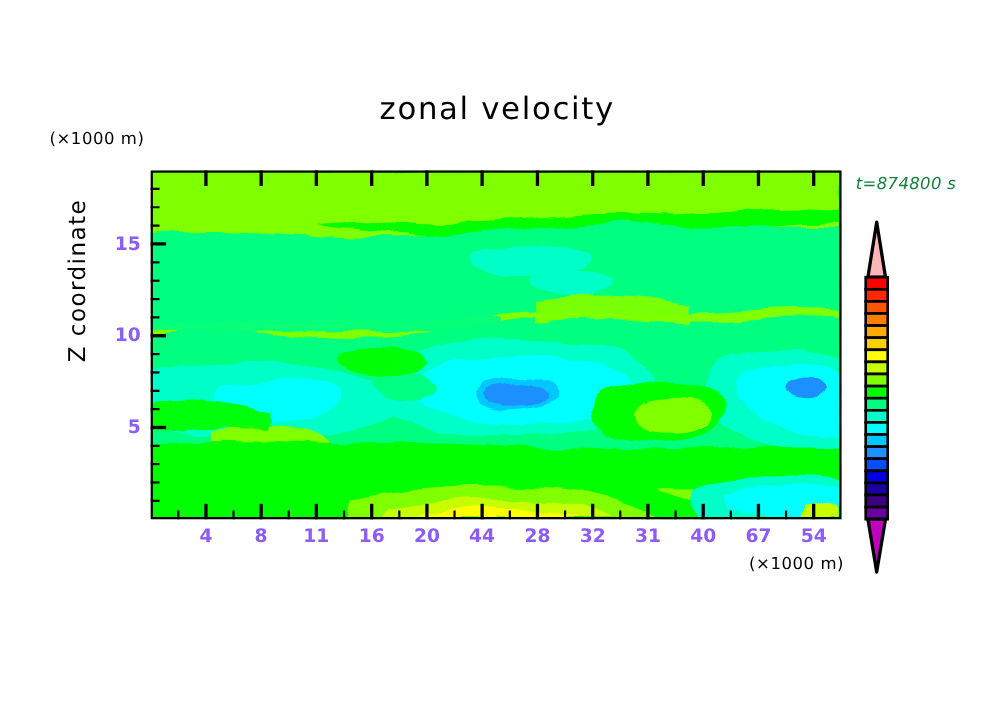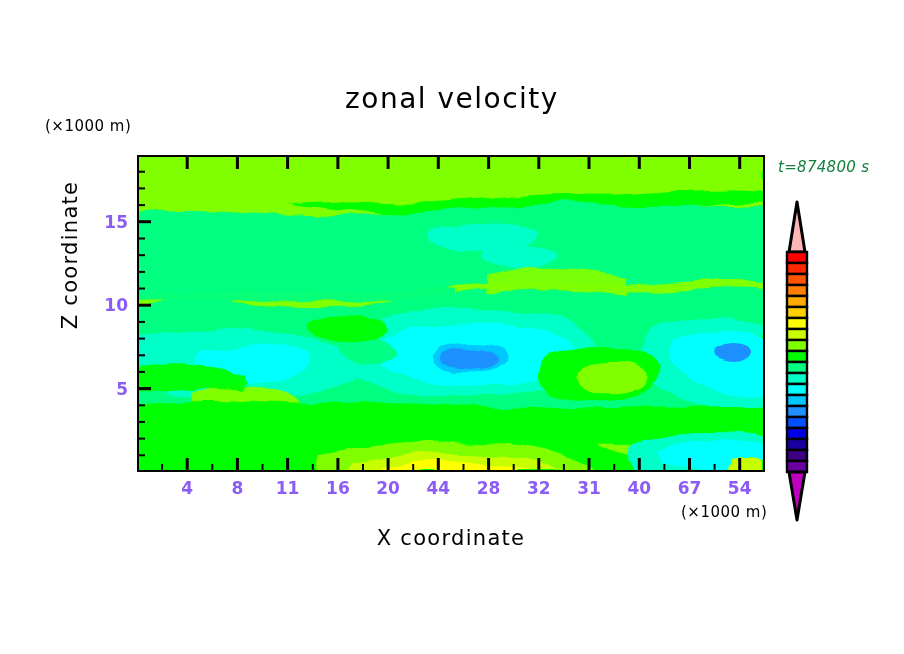--- a/index.html
+++ b/index.html
@@ -223,21 +223,20 @@
         <span class="tlabel ytl">5</span>
       </div>
     <div class="ytlwrap" style="top:305.2px">
         <span class="tlabel ytl">10</span>
       </div>
     <div class="ytlwrap" style="top:221.7px">
         <span class="tlabel ytl">15</span>
       </div>
   </div>
 
-  <div class="abs xtitle">X coordinate</div>
   <div class="abs ytitle">Z coordinate</div>
   <div class="abs unit-br">(×1000 m)</div>
 
   <div class="abs" style="left:775px;top:200px;">
     <svg width="44" height="322" viewBox="0 0 44 322">
 
       <path d="M14,52 L22,2 L30,52 Z" fill="#ffb6b6" stroke="#000" stroke-width="3" stroke-linejoin="round"></path>
 
       <g stroke="#000" stroke-width="2.4">
         <rect x="12" y="52" width="20" height="11" fill="#ff0000"></rect>

